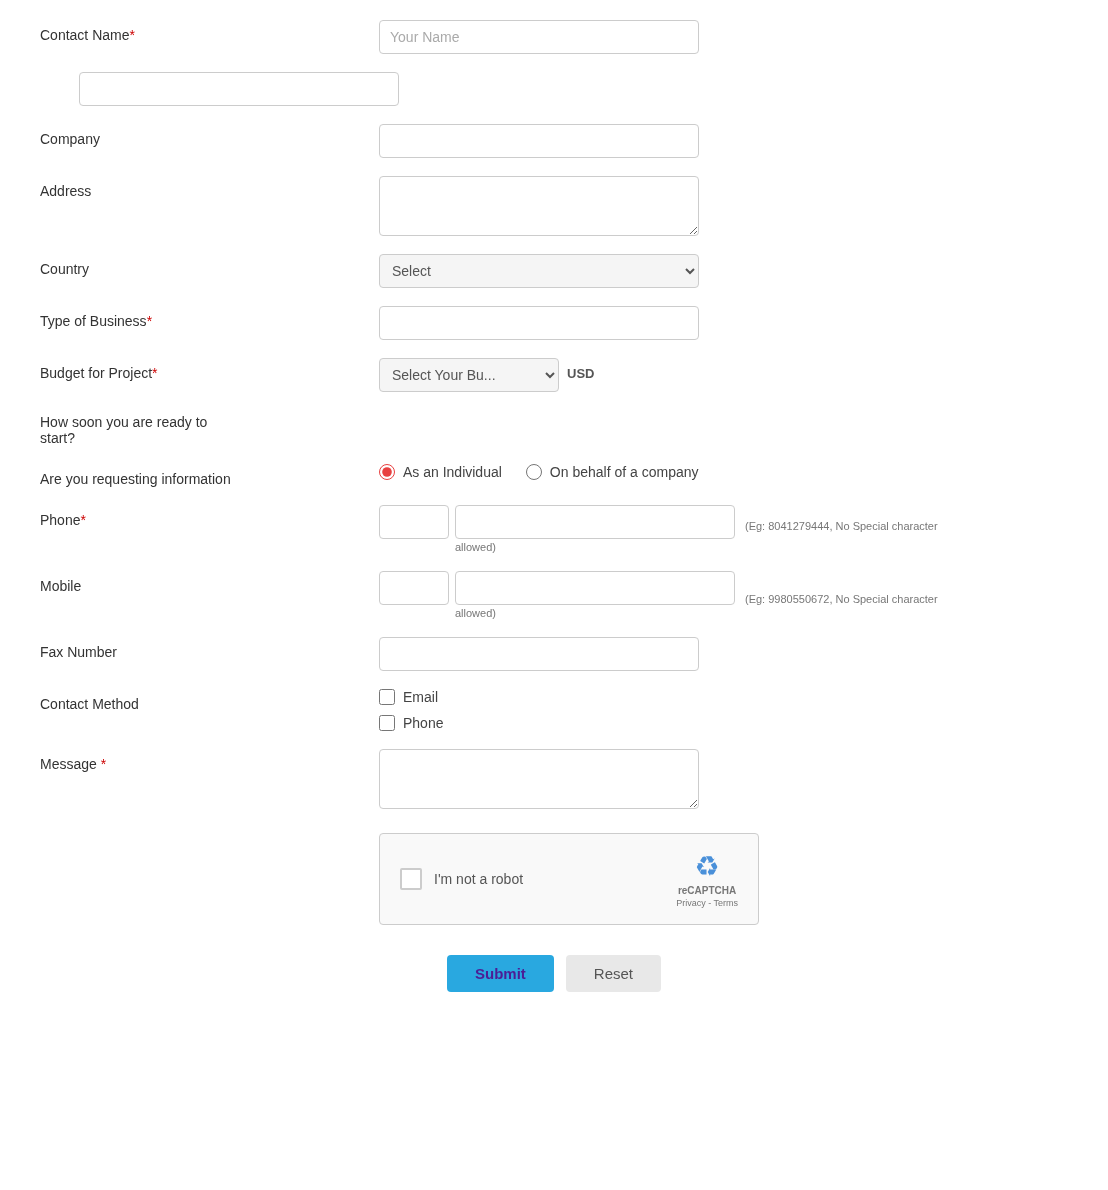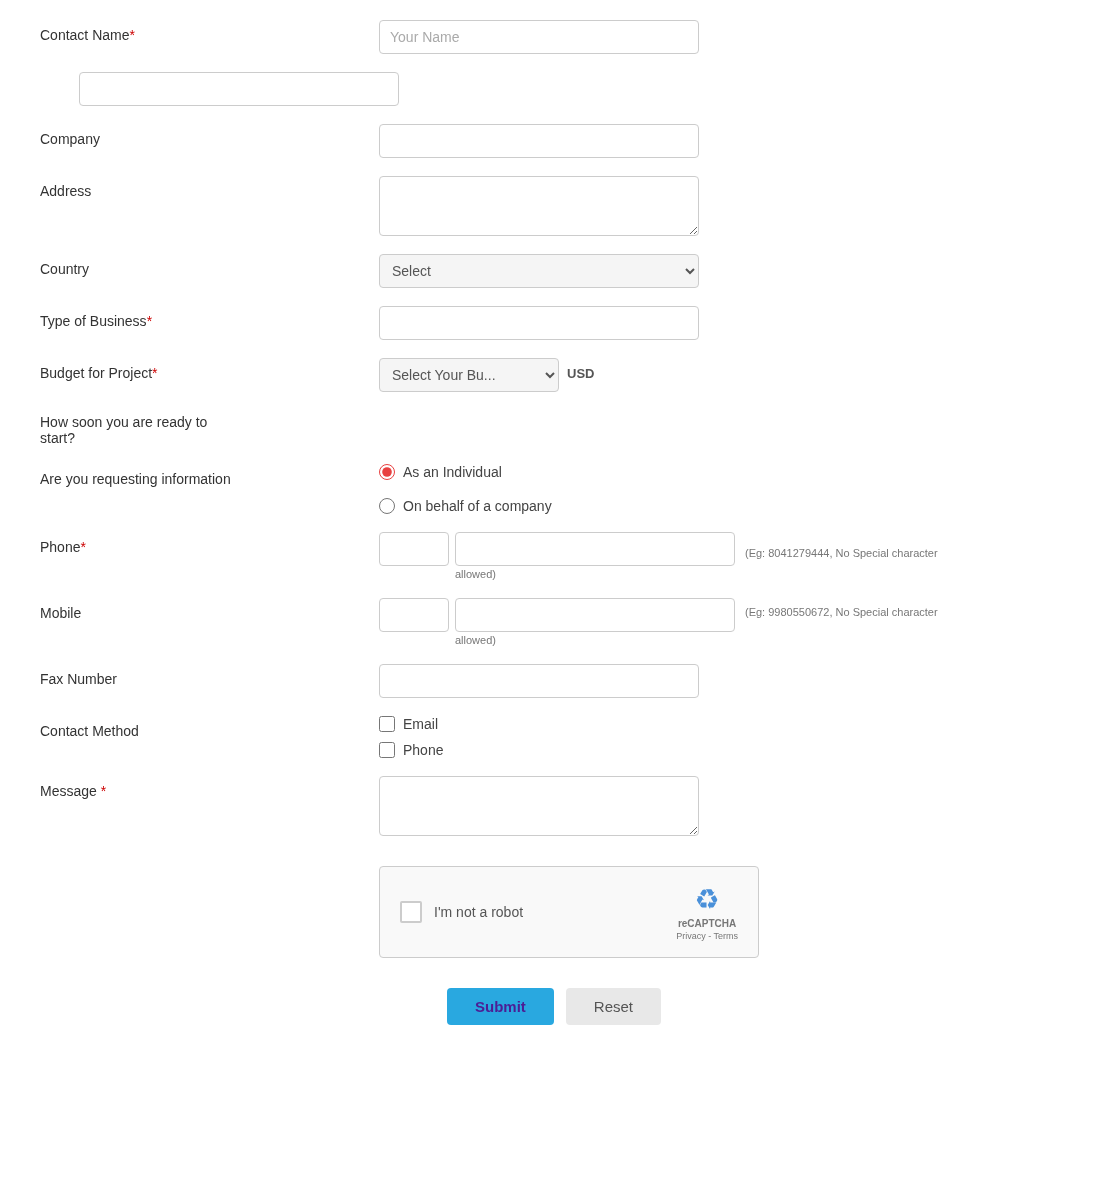--- a/index.html
+++ b/index.html
@@ -86,22 +86,22 @@
     .usd-label {
       margin-left: 8px;
       padding-top: 8px;
       font-size: 13px;
       color: #555;
       font-weight: bold;
       text-transform: uppercase;
     }
     .radio-group {
       display: flex;
-      flex-direction: column;
-      gap: 18px;
+      flex-direction: row;
+      gap: 24px;
     }
     .radio-item {
       display: flex;
       align-items: center;
       gap: 8px;
       cursor: pointer;
     }
     .radio-item input[type="radio"] {
       width: 16px;
       height: 16px;
@@ -158,21 +158,21 @@
     }
     .captcha-box {
       width: 380px;
       border: 1px solid #ccc;
       border-radius: 4px;
       padding: 16px 20px;
       display: flex;
       align-items: center;
       justify-content: space-between;
       background: #f9f9f9;
-      margin-top: 12px;
+      margin-top: 6px;
     }
     .captcha-left {
       display: flex;
       align-items: center;
       gap: 12px;
     }
     .captcha-checkbox {
       width: 22px;
       height: 22px;
       border: 2px solid #ccc;
@@ -341,21 +341,21 @@
       </div>
     </div>
   </div>
 
   <div class="form-row">
     <div class="form-label">
       <span>Mobile</span>
     </div>
     <div class="form-control-wrap">
       <div class="phone-row">
-        <div style="display:flex; align-items:flex-start; gap:6px;">
+        <div style="display:flex; align-items:flex-end; gap:6px;">
           <input type="text" class="phone-code" style="width: 70px;">
           <input type="text" class="phone-number" style="width: 280px;">
           <span class="phone-hint">(Eg: 9980550672, No Special character</span>
         </div>
         <div class="phone-allowed" style="margin-left:76px;">allowed)</div>
       </div>
     </div>
   </div>
 
   <div class="form-row">

